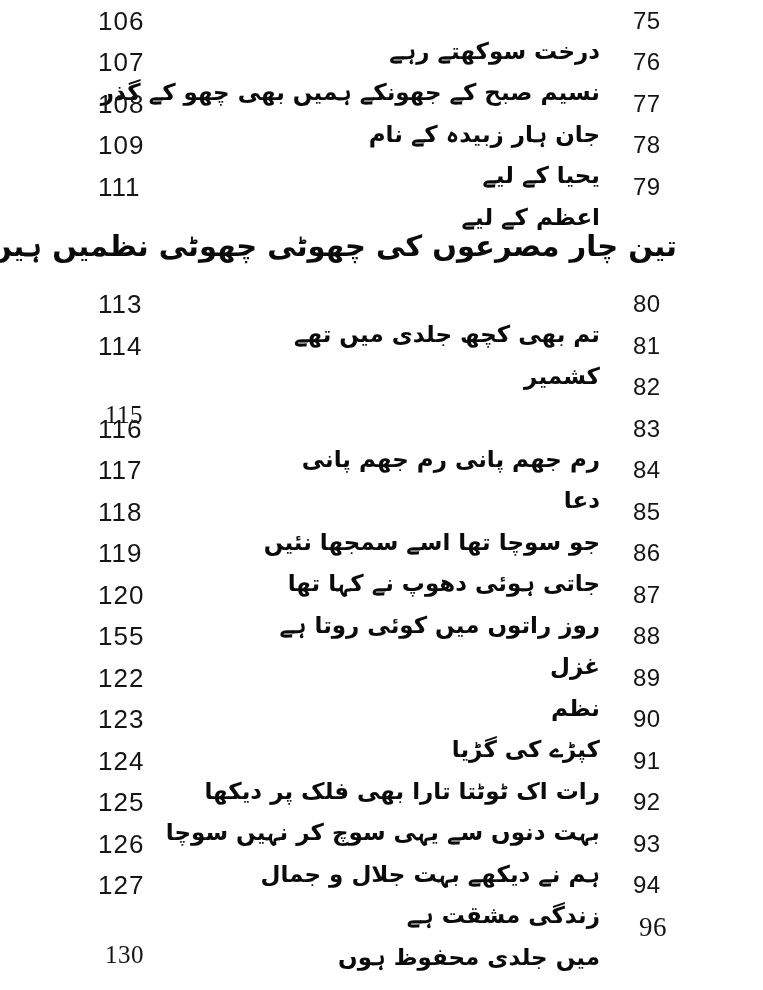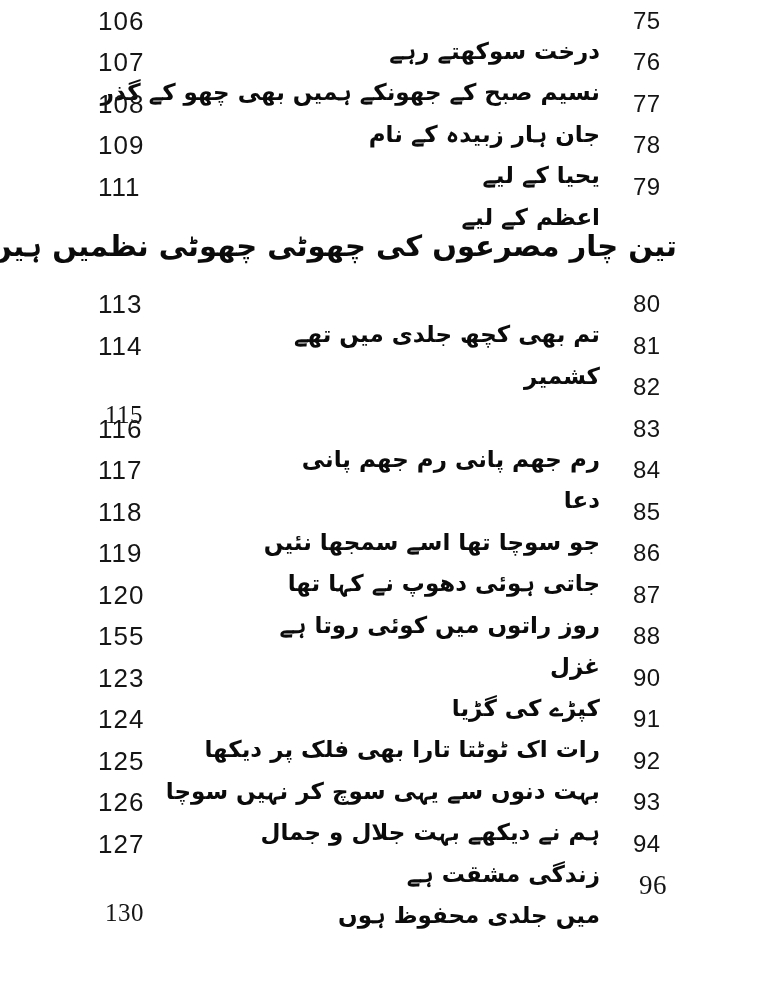--- a/index.html
+++ b/index.html
@@ -163,20 +163,25 @@
         <span class="title">روز راتوں میں کوئی روتا ہے</span>
         <span class="serial">87</span>
       </div>
 
       <div class="row">
         <span class="pageno">155</span>
         <span class="title">غزل</span>
         <span class="serial">88</span>
       </div>
 
+      <div class="row">
+        <span class="pageno">122</span>
+        <span class="title">نظم</span>
+        <span class="serial">89</span>
+      </div>
 
       <div class="row">
         <span class="pageno">123</span>
         <span class="title">کپڑے کی گڑیا</span>
         <span class="serial">90</span>
       </div>
 
       <div class="row">
         <span class="pageno">124</span>
         <span class="title">رات اک ٹوٹتا تارا بھی فلک پر دیکھا</span>

